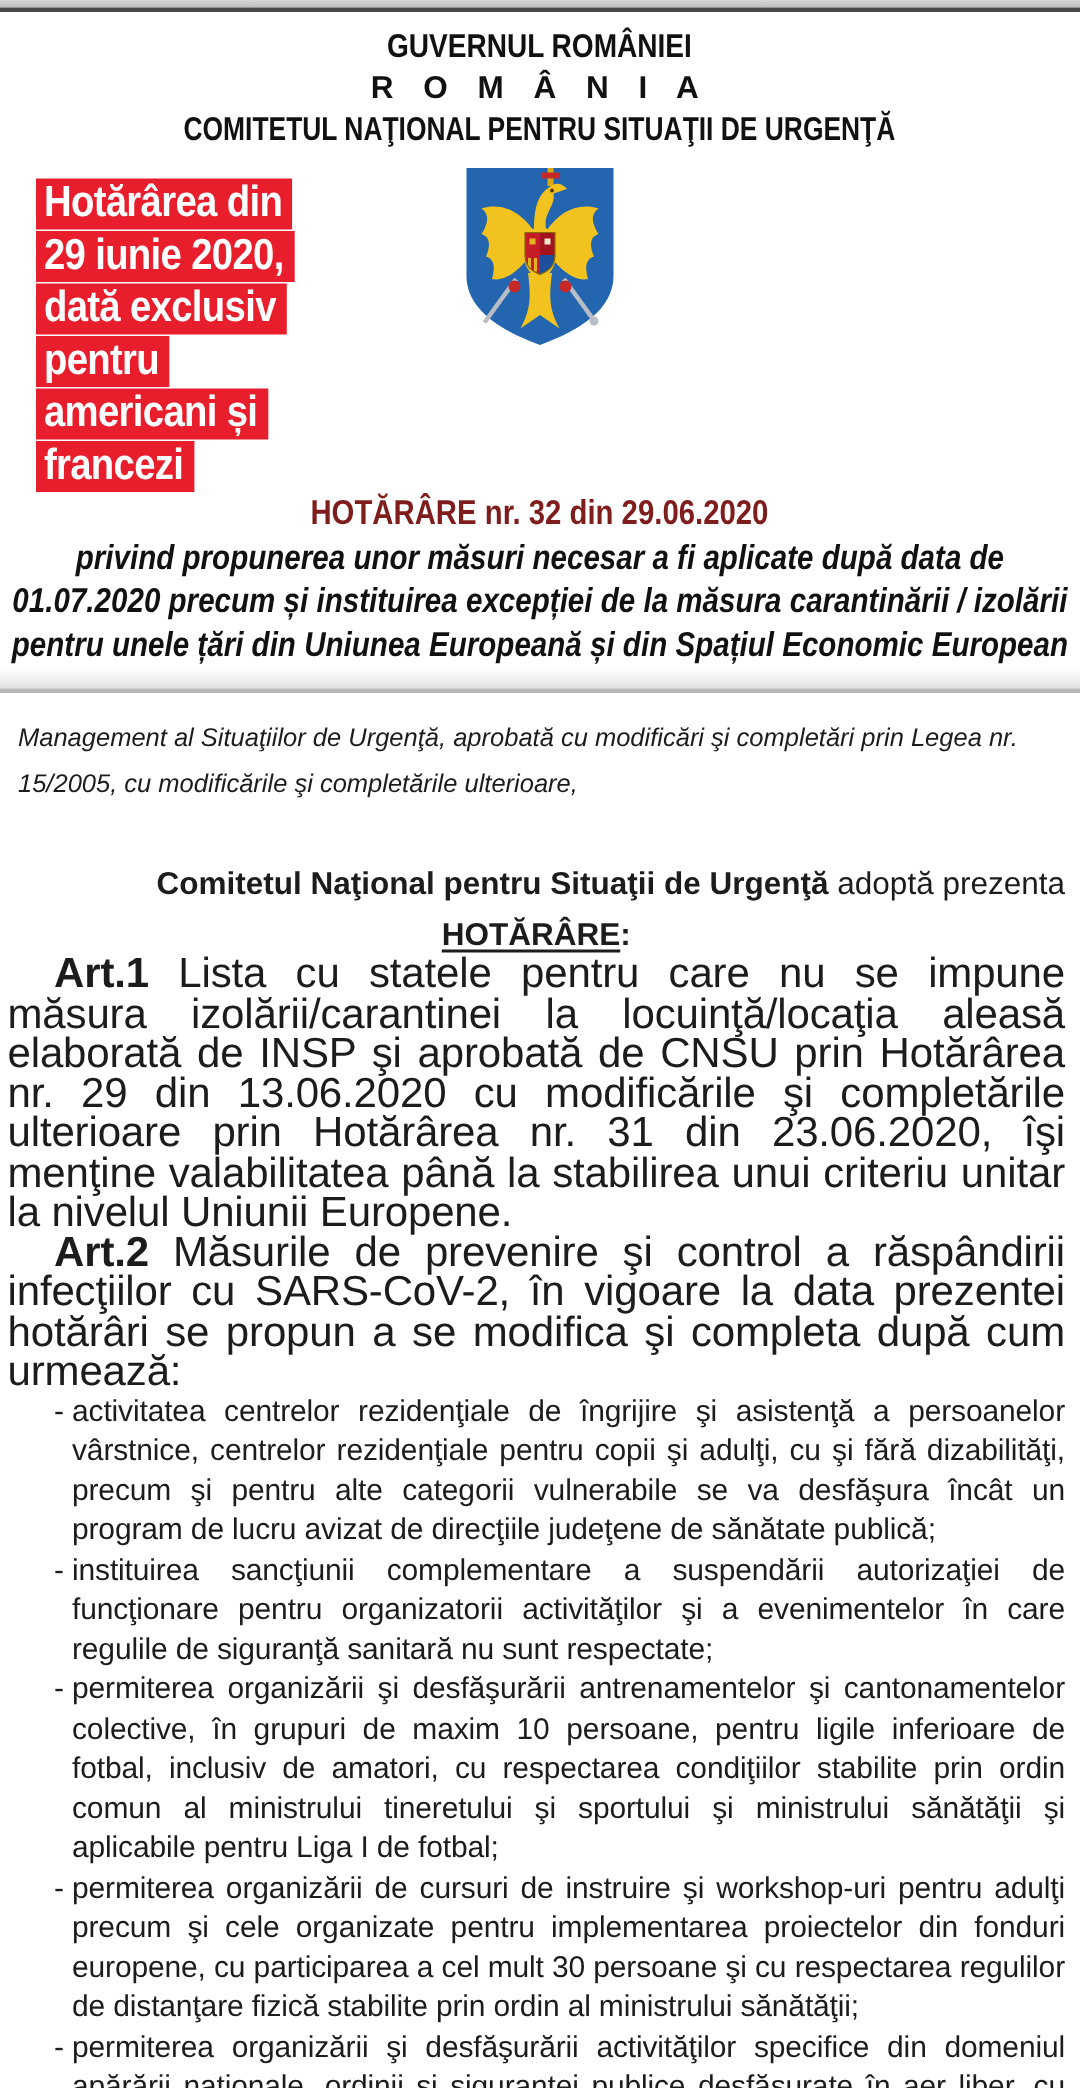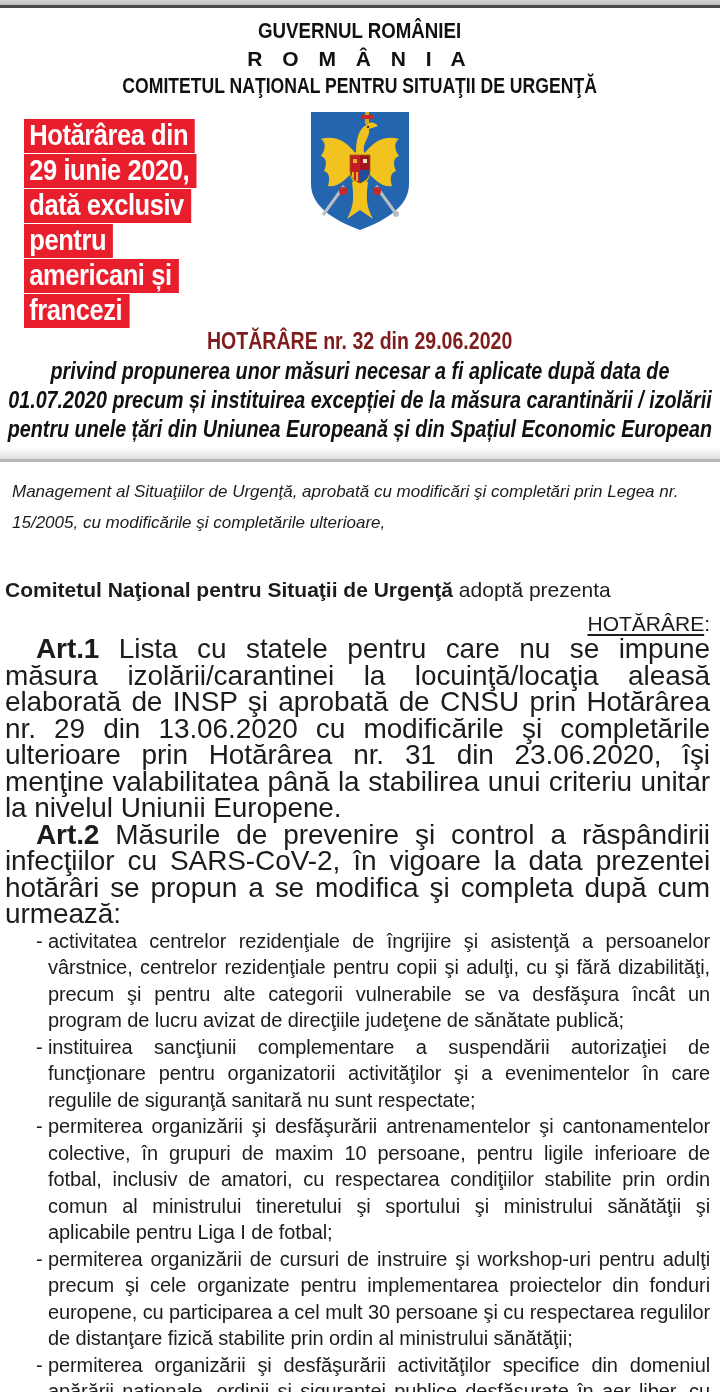--- a/index.html
+++ b/index.html
@@ -31,23 +31,23 @@
   .subtitle { width: 840px; transform: scaleX(0.857); transform-origin: 0 0; text-align: center;
       font-weight: 700; font-style: italic; font-size: 23px; line-height: 29px; margin-top: 3px; color: #111; }
 
   
   .seam { margin-top: 2px; height: 13px; background: linear-gradient(#ffffff 0%, #f0f0f0 55%, #dedede 100%);
       border-bottom: 3px solid #b7b7b7; }
 
   
   .lower { padding: 0 10px 0 5px; }
   .fragment { margin: 14px 8px 0 7px; font-style: italic; font-size: 17px; line-height: 31px; text-align: left; }
-  .adoption { margin: 39px 0 0 0; text-align: left; font-size: 21px; line-height: 25px; }
+  .adoption { margin: 39px 0 0 0; text-align: right; font-size: 21px; line-height: 25px; }
   .adoption b { font-weight: 700; }
-  .decision { margin: 9px 0 0 0; text-align: right; font-size: 21px; line-height: 25px; font-weight: 400; }
+  .decision { margin: 9px 0 0 0; text-align: center; font-size: 21px; line-height: 25px; font-weight: 700; }
   .decision .uline { text-decoration: underline; text-decoration-thickness: 2px; text-underline-offset: 3px; }
 
   .art { margin: 0; text-indent: 31px; text-align: justify; font-size: 28px; line-height: 26.5px; letter-spacing: -0.1px; }
   .art:first-of-type { margin-top: 31px; }
   .art b { font-weight: 700; }
 
   ul.bullets { list-style: none; margin: 0; padding: 0; }
   ul.bullets li { position: relative; padding-left: 43px; text-align: justify; font-size: 20px;
       line-height: 26.5px; letter-spacing: -0.1px; }
   ul.bullets li .marker { position: absolute; left: 31px; top: 0; }

